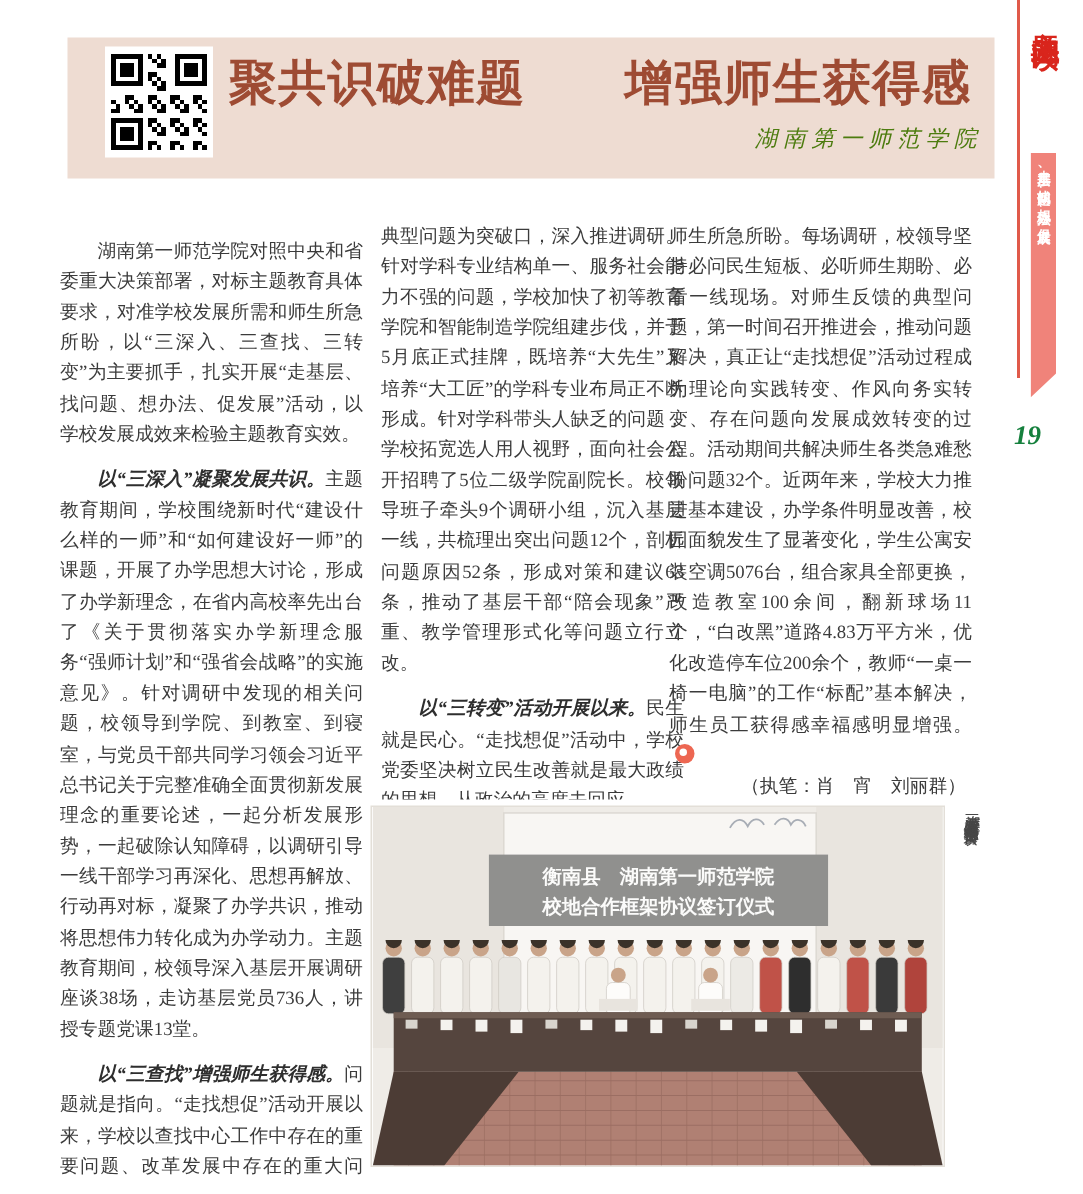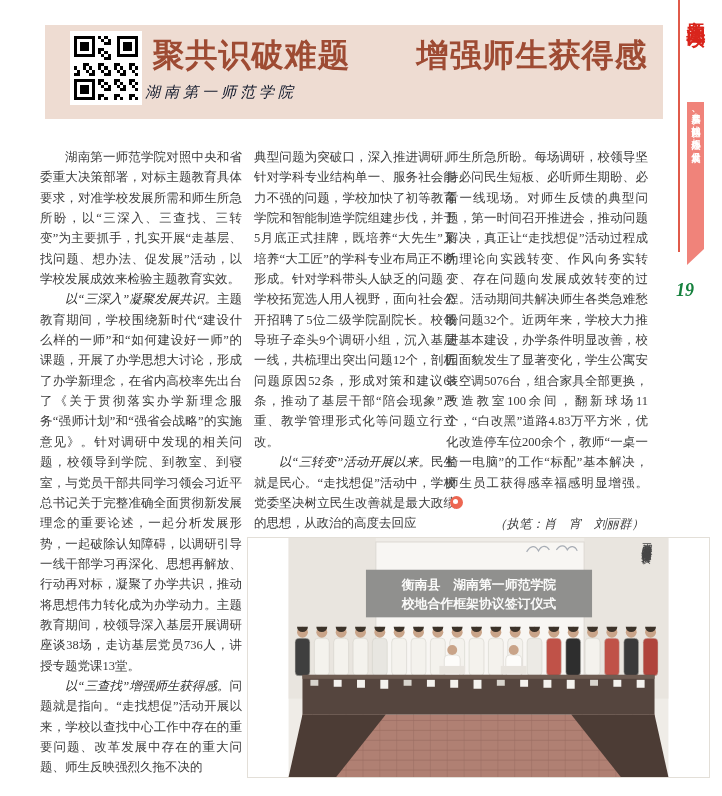--- a/index.html
+++ b/index.html
@@ -10,22 +10,22 @@
 
   
   .header-band { position:absolute; left:45px; top:25px; width:618px; height:94px; background:#eedcd2; }
   .qr { position:absolute; left:25px; top:6px; width:72px; height:74px; background:#ffffff; display:flex; align-items:center; justify-content:center; }
   .qr svg { width:64px; height:64px; }
   .main-title {
     position:absolute; left:100px; top:9px; width:510px; text-align:center;
     font-size:32px; font-weight:bold; color:#9e4b33; letter-spacing:1px; white-space:nowrap;
   }
   .sub-title {
-    position:absolute; left:100px; top:58px; width:510px; text-align:left;
-    font-size:15px; color:#0f172a; letter-spacing:4px; font-style:italic;
+    position:absolute; left:100px; top:58px; width:510px; text-align:right;
+    font-size:15px; color:#4d7c0f; letter-spacing:4px; font-style:italic;
   }
 
   
   .side-rule { position:absolute; left:678px; top:0; width:2px; height:252px; background:#e05a4a; }
   .side-title {
     position:absolute; left:684px; top:6px; height:100px;
     writing-mode:vertical-rl; text-orientation:upright;
     font-family:"Liberation Sans","DejaVu Sans",sans-serif;
     font-size:19px; font-weight:bold; color:#d9251c; letter-spacing:2px; line-height:24px;
   }
@@ -45,34 +45,34 @@
 
   
   .col {
     position:absolute; top:147px; width:202px;
     font-size:12.5px; line-height:20.35px; text-align:justify; color:#3b3b3b; overflow:hidden;
   }
   .col-1 { left:40px;  height:642px; }
   .col-2 { left:254px; height:386px; }
   .col-3 { left:446px; height:386px; }
   .col p { margin:0; }
-  .col p.indent { text-indent:2em; }
-  .lead { font-style:italic; font-weight:400; color:#2e2e2e; }
-  .byline { text-align:right; padding-right:4px; font-style:italic; margin-top:1px !important; }
+  .col p.indent { text-indent:2em;margin-top:10px; }
+  .lead { font-style:italic; font-weight:700; color:#2e2e2e; }
+  .byline { text-align:right; padding-right:4px; margin-top:1px !important; }
   .endmark {
     display:inline-block; width:13px; height:13px; border-radius:50%;
     background:#ed6752; margin-left:4px; vertical-align:-2px; position:relative;
   }
   .endmark::after {
     content:""; position:absolute; left:2.5px; top:3px; width:5px; height:5px;
     border-radius:50%; background:#ffffff;
   }
 
   
-  .photo { position:absolute; left:247px; top:537px; width:463px; height:241px; border:1px solid #e3dfd8; box-sizing:border-box; }
+  .photo { position:absolute; left:247px; top:537px; width:383px; height:241px; border:1px solid #e3dfd8; box-sizing:border-box; }
   .photo svg { display:block; width:100%; height:100%; }
   .photo-caption {
     position:absolute; left:639px; top:536px; height:240px;
     writing-mode:vertical-rl; text-orientation:upright;
     font-size:9.5px; font-style:italic; color:#474747; letter-spacing:0.5px;
   }
 </style>
 </head>
 <body>
 

